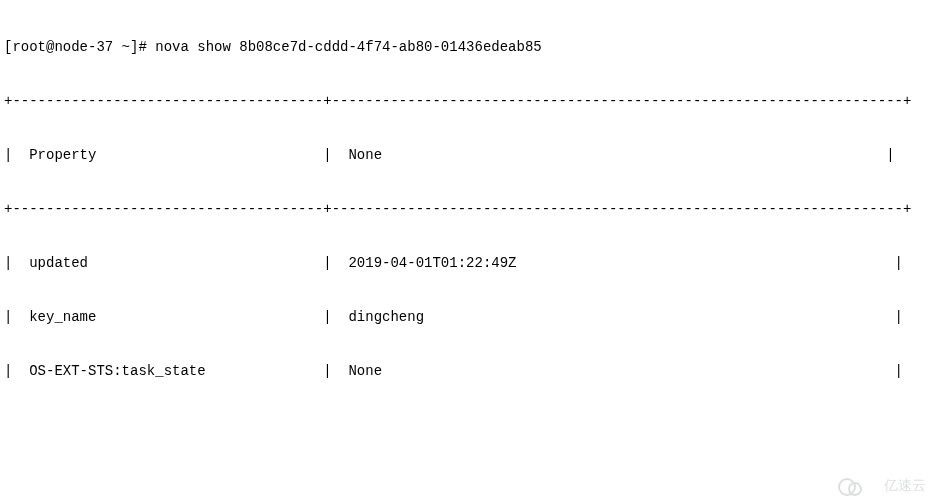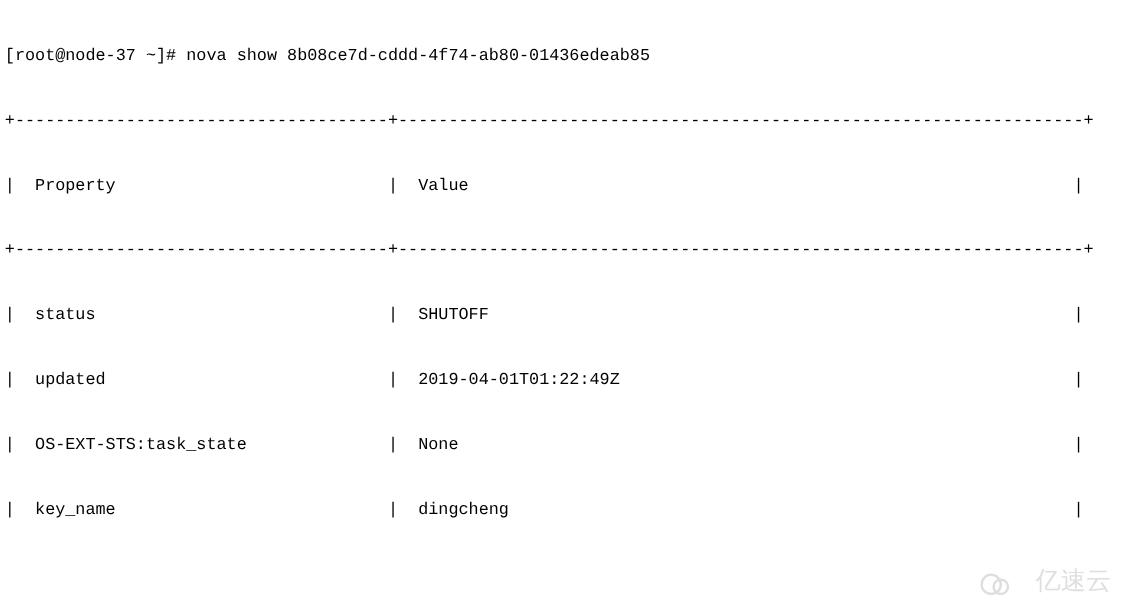--- a/index.html
+++ b/index.html
@@ -18,21 +18,21 @@
       white-space: pre;
     }
     .line { display: block; }
     .watermark {
       position: fixed;
       right: 12px;
       bottom: 8px;
       color: #cfd1d3;
       opacity: 0.7;
       font-family: sans-serif;
-      font-size: 21px;
+      font-size: 14px;
       display: flex;
       align-items: center;
       gap: 20px;
     }
     .watermark .cloud {
       position: relative;
       width: 26px;
       height: 14px;
     }
     .watermark .cloud::before,
@@ -44,26 +44,25 @@
     }
     .watermark .cloud::before { width: 14px; height: 14px; left: 0; top: 0; }
     .watermark .cloud::after { width: 10px; height: 10px; left: 10px; top: 4px; }
   </style>
 </head>
 <body>
 
 <div class="terminal">
   <span class="line">[root@node-37 ~]# nova show 8b08ce7d-cddd-4f74-ab80-01436edeab85</span>
   <span class="line">+-------------------------------------+--------------------------------------------------------------------+</span>
-  <span class="line">|  Property                           |  Value                                                            |</span>
+  <span class="line">|  Property                           |  None                                                            |</span>
   <span class="line">+-------------------------------------+--------------------------------------------------------------------+</span>
-  <span class="line">|  status                             |  SHUTOFF                                                          |</span>
   <span class="line">|  updated                            |  2019-04-01T01:22:49Z                                             |</span>
+  <span class="line">|  key_name                           |  dingcheng                                                        |</span>
   <span class="line">|  OS-EXT-STS:task_state              |  None                                                             |</span>
-  <span class="line">|  key_name                           |  dingcheng                                                        |</span>
   
   
   
   
   
   
   
   
   
   

